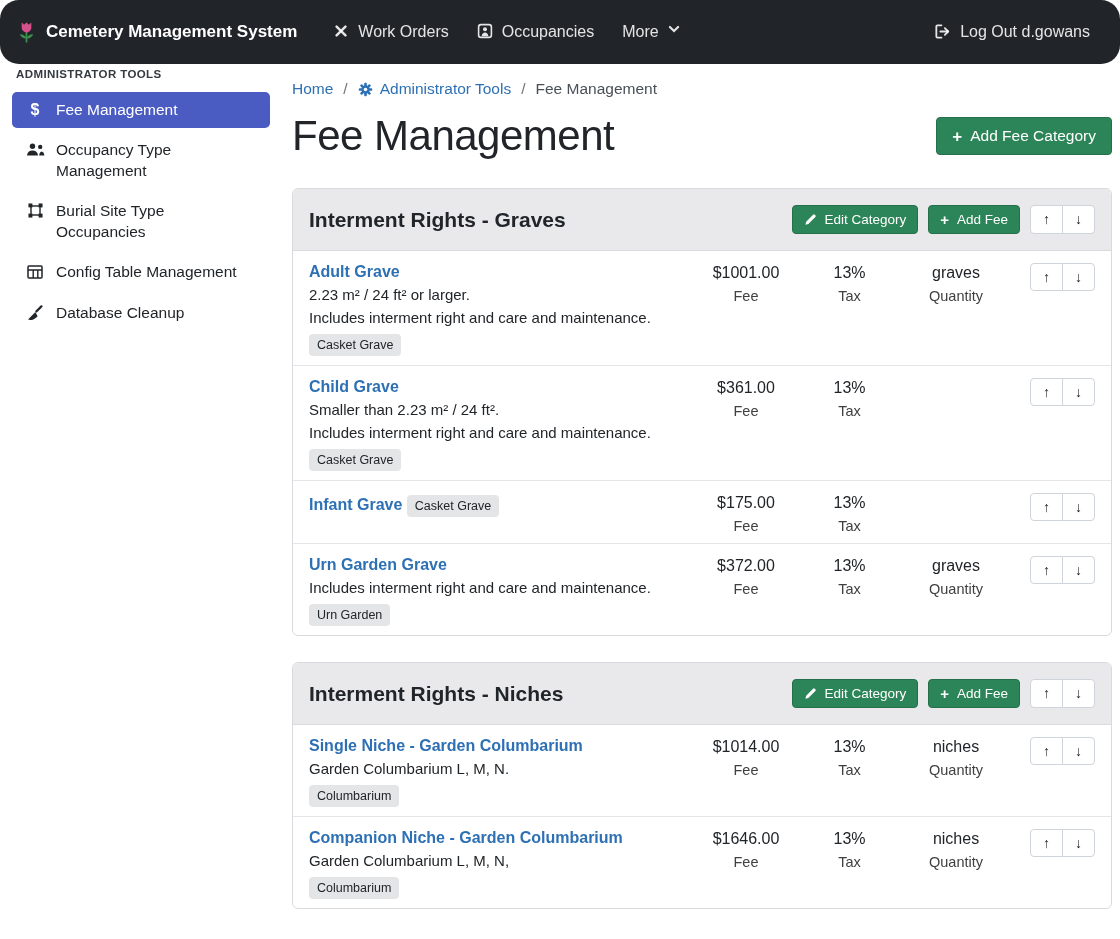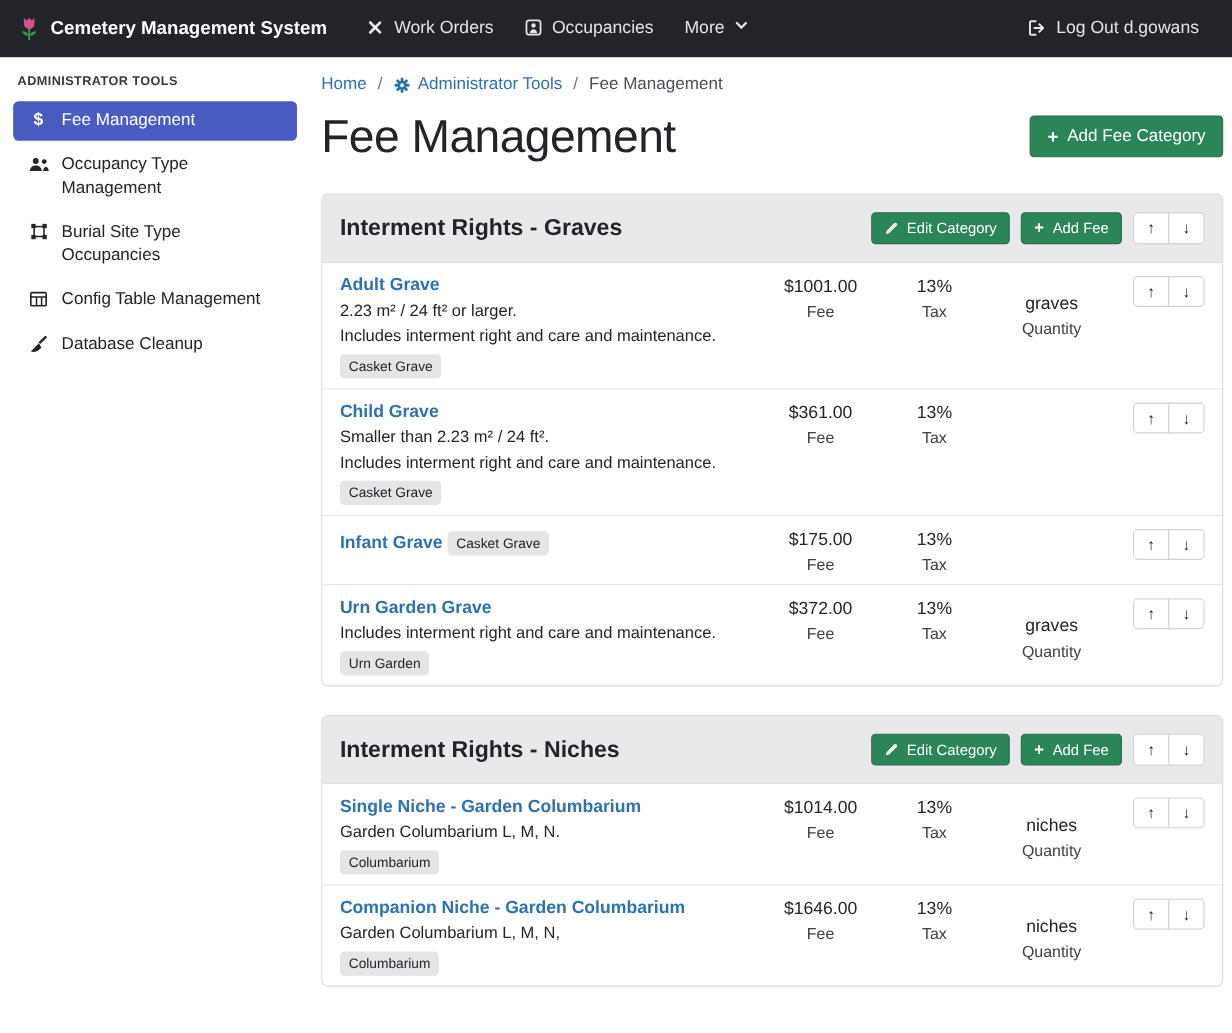--- a/index.html
+++ b/index.html
@@ -1,21 +1,21 @@
 <!DOCTYPE html>
 <html style="--navbar-bg: #212529; --sidebar-active-bg: #4a5bc2; --link-blue: #2d70b4; --button-green: #2c8558; --button-green-border: #266f4b; --card-header-bg: #e9e9eb; --card-border: #d8dadd; --row-divider: #e3e5e8; --badge-bg: #e4e5e7;"><head>
 <meta charset="utf-8">
 <style>
   * { box-sizing:border-box; margin:0; padding:0; }
   html,body { width:1120px; height:939px; overflow:hidden; }
   body { background:#fff; color:#212529; font-family:"Liberation Sans","DejaVu Sans",sans-serif; }
   a { text-decoration:none; }
 
   
-  .navbar { height:52px; background:var(--navbar-bg,#212529); display:flex; align-items:center; padding:0 16px; }
+  .navbar { height:64px; background:var(--navbar-bg,#212529); display:flex; align-items:center; padding:0 16px;border-radius:19px; }
   .brand { display:flex; align-items:center; gap:9px; color:#fff; font-size:17px; font-weight:700; margin-right:22px; cursor:pointer; }
   .nav-link { display:flex; align-items:flex-start; gap:9px; color:rgba(255,255,255,.88); font-size:16px; padding:8px 14px; cursor:pointer; }
   .nav-link .ic, .brand .ic { display:flex; align-items:center; }
   .nav-right { margin-left:auto; }
 
   
   .sidebar { position:absolute; top:52px; left:0; width:282px; padding:16px 12px; }
   .side-heading { font-size:11.5px; font-weight:700; letter-spacing:.4px; text-transform:uppercase; color:#343a40; margin:0 4px 12px; }
   .side-item { display:flex; gap:10px; padding:8px 12px; border-radius:5px; font-size:15.5px; line-height:1.32; color:#212529; align-items:flex-start; margin-bottom:4px; cursor:pointer; }
   .side-item .ic { width:22px; flex:none; display:flex; justify-content:center; color:#212529; padding-top:2px; }
@@ -56,21 +56,21 @@
   .fee-row:last-child { border-bottom:0; }
   .fee-main { flex:1; min-width:0; padding-right:10px; }
   .fee-name { color:var(--link-blue,#2d70b4); font-weight:600; font-size:16px; display:inline-block; margin-bottom:5px; cursor:pointer; }
   .fee-desc { font-size:15px; margin-bottom:6px; }
   .badge { display:inline-block; background:var(--badge-bg,#e4e5e7); color:#212529; font-size:12.5px; padding:4px 8px; border-radius:4px; margin-top:2px; }
   .col { text-align:center; padding-top:1px; }
   .col .val { font-size:16px; }
   .col .sub { font-size:14.5px; color:#404040; margin-top:6px; }
   .col-fee { width:112px;text-align:center; }
   .col-tax { width:95px; }
-  .col-qty { width:118px;margin-top:16px; }
+  .col-qty { width:118px; }
   .col.empty { visibility:hidden; }
   .row-arrows { width:76px; display:flex; justify-content:flex-end; margin-left:4px; }
 </style>
 </head>
 <body>
 
 <nav class="navbar">
   <a class="brand">
     <span class="ic">
       <svg width="21" height="24" viewBox="0 0 24 26">

